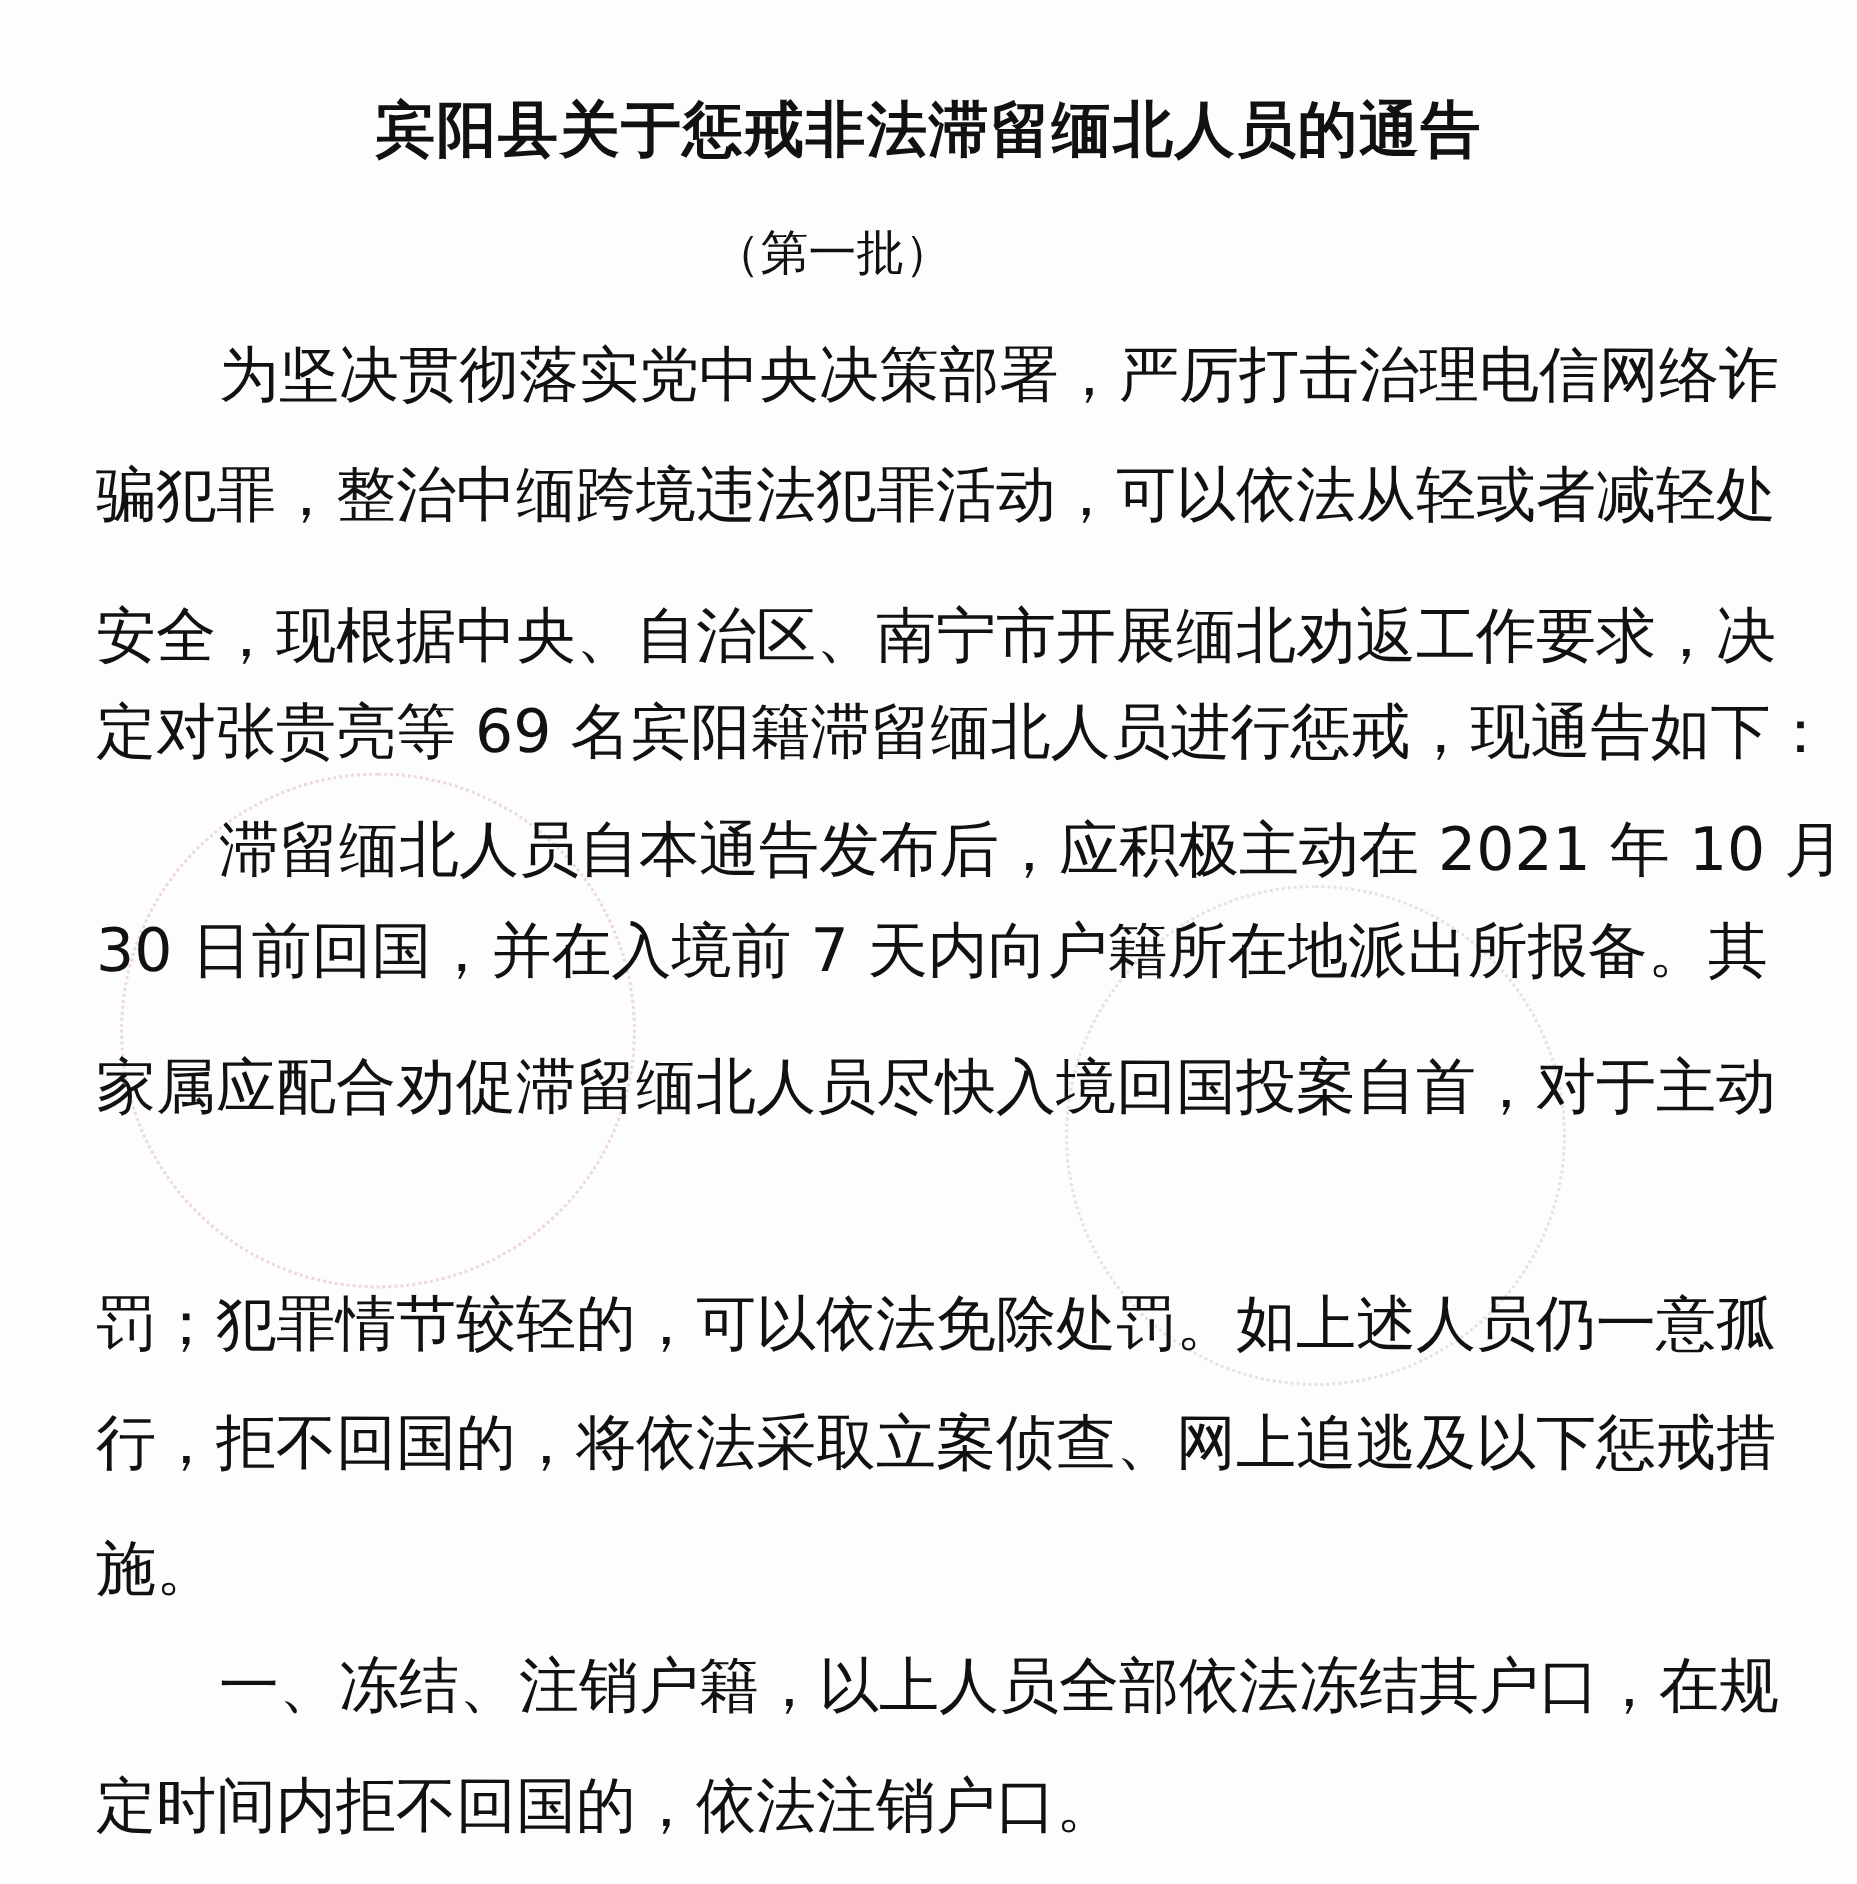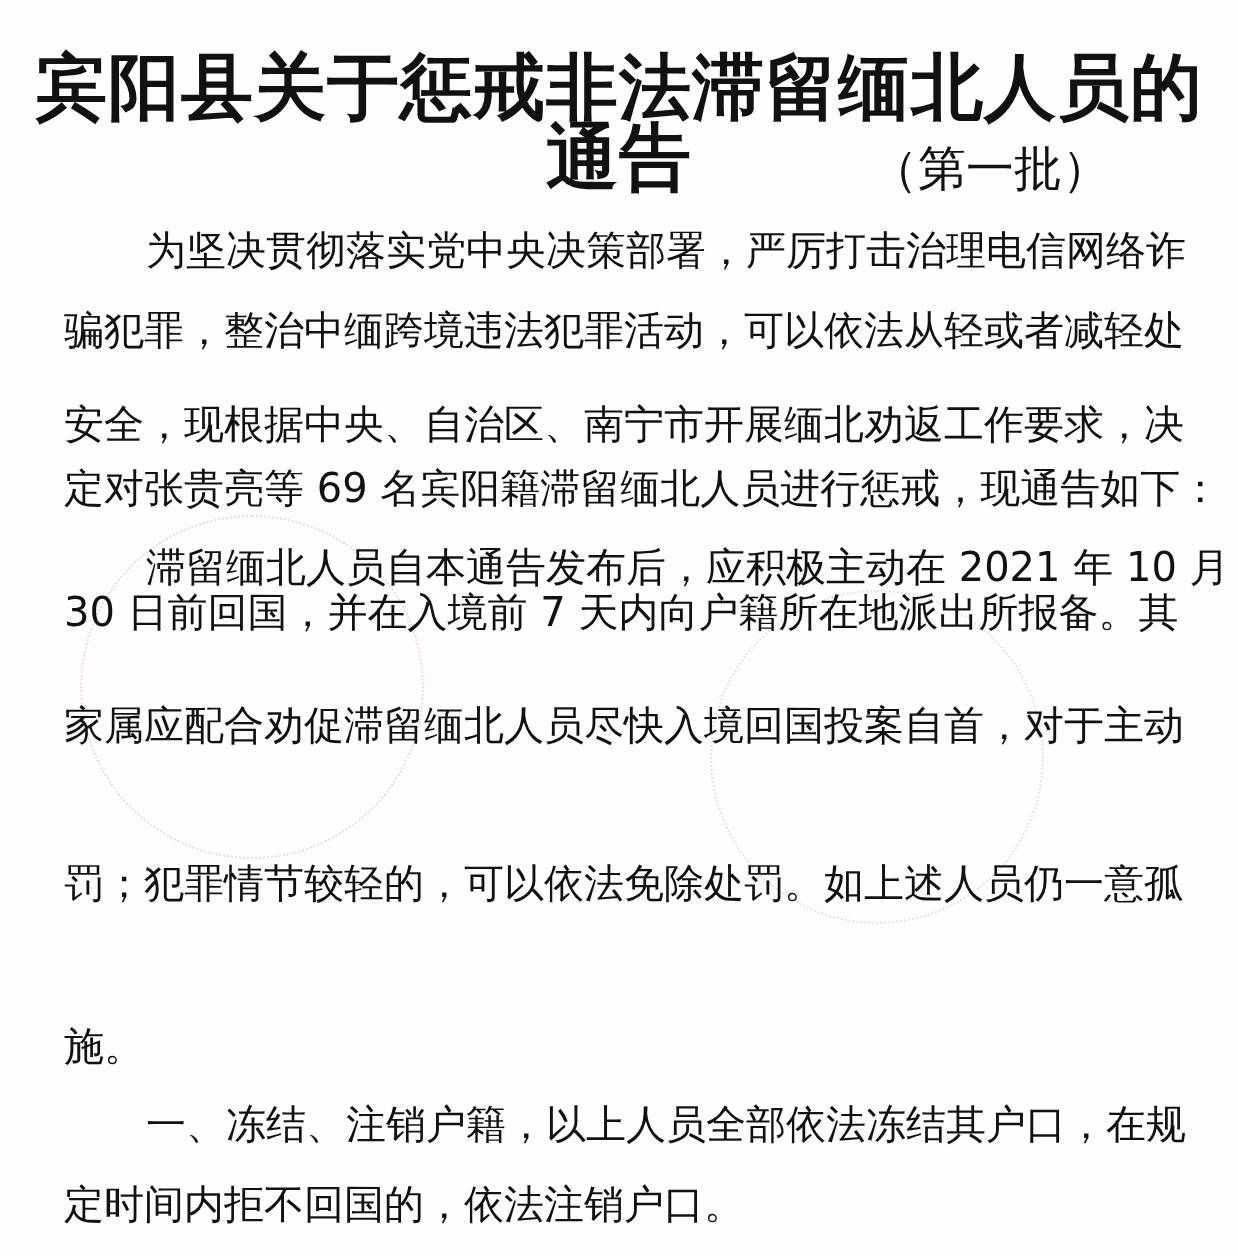--- a/index.html
+++ b/index.html
@@ -12,26 +12,26 @@
   .stamp {
     position: absolute; border-radius: 50%;
     border: 2px dotted rgba(200, 120, 140, 0.28);
     pointer-events: none;
   }
   .stamp.left { left: 80px; top: 515px; width: 340px; height: 340px; }
   .stamp.right { left: 710px; top: 590px; width: 330px; height: 330px; border-color: rgba(150,150,150,0.25); }
   .title {
     position: absolute; left: 0; top: 52px; width: 1238px; text-align: center;
     font-family: "DejaVu Serif", "Liberation Serif", serif;
-    font-weight: bold; font-size: 72px; letter-spacing: 1px; line-height: 70px;
+    font-weight: bold; font-size: 40px; letter-spacing: 1px; line-height: 70px;
   }
   .subtitle {
-    position: absolute; left: 0; top: 140px; width: 1110px; text-align: right;
+    position: absolute; left: 0; top: 140px; width: 1110px; text-align: center;
     font-family: "DejaVu Sans", "Liberation Sans", sans-serif;
-    font-size: 48px; line-height: 56px;
+    font-size: 32px; line-height: 56px;
   }
   .line {
     position: absolute; left: 64px; width: 1104px;
     font-family: "DejaVu Sans", "Liberation Sans", sans-serif;
     font-size: 40px; line-height: 48px; white-space: nowrap;
     text-align: justify; text-align-last: justify;
   }
   .line.indent { left: 146px; width: 1022px; }
   .line.last { text-align-last: left; }
 </style>
@@ -44,20 +44,21 @@
 
   <div class="title">宾阳县关于惩戒非法滞留缅北人员的通告</div>
   <div class="subtitle">（第一批）</div>
 
   <div class="line indent" style="top:226px">为坚决贯彻落实党中央决策部署，严厉打击治理电信网络诈</div>
   <div class="line" style="top:306px">骗犯罪，整治中缅跨境违法犯罪活动，可以依法从轻或者减轻处</div>
   <div class="line" style="top:400px">安全，现根据中央、自治区、南宁市开展缅北劝返工作要求，决</div>
   <div class="line" style="top:464px">定对张贵亮等 69 名宾阳籍滞留缅北人员进行惩戒，现通告如下：</div>
 
   <div class="line indent" style="top:543px">滞留缅北人员自本通告发布后，应积极主动在 2021 年 10 月</div>
-  <div class="line" style="top:588px">30 日前回国，并在入境前 7 天内向户籍所在地派出所报备。其</div>
+  <div class="line" style="top:610px">30 日前回国，并在入境前 7 天内向户籍所在地派出所报备。其</div>
   <div class="line" style="top:701px">家属应配合劝促滞留缅北人员尽快入境回国投案自首，对于主动</div>
   <div class="line" style="top:859px">罚；犯罪情节较轻的，可以依法免除处罚。如上述人员仍一意孤</div>
+  <div class="line" style="top:938px">行，拒不回国的，将依法采取立案侦查、网上追逃及以下惩戒措</div>
   <div class="line last" style="top:1022px">施。</div>
 
   <div class="line indent" style="top:1100px">一、冻结、注销户籍，以上人员全部依法冻结其户口，在规</div>
   <div class="line last" style="top:1180px">定时间内拒不回国的，依法注销户口。</div>
 </div>
 
 </body></html>

